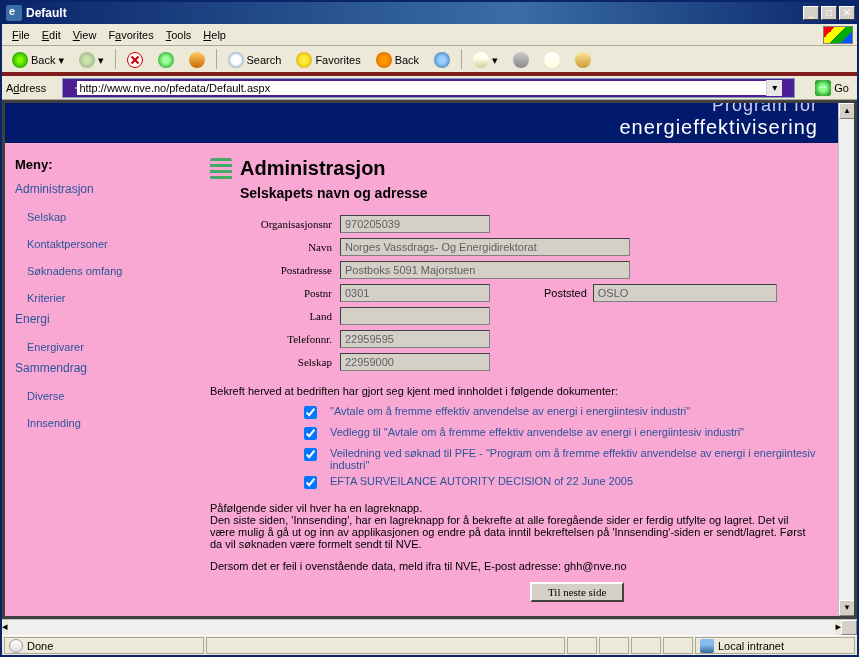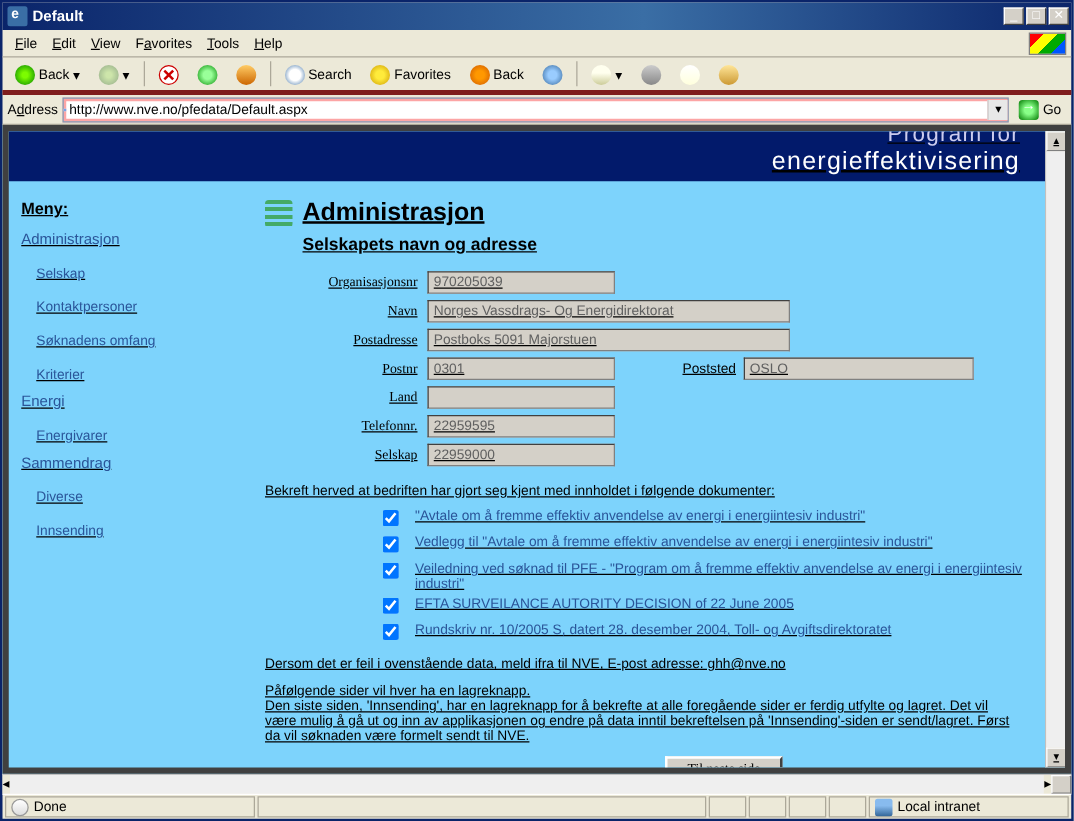--- a/index.html
+++ b/index.html
@@ -112,33 +112,33 @@
   .media-ico{background:radial-gradient(circle,#ff9800 30%,#cc5500);}
   .hist-ico{background:radial-gradient(circle,#9cf 30%,#369);}
   .mail-ico{background:linear-gradient(#ffe 40%,#cc9);}
   .print-ico{background:linear-gradient(#ccc,#888);}
   .doc-ico{background:linear-gradient(#fff,#ffd);}
   .folder-ico{background:linear-gradient(#ffe699,#cc9933);}
   .addressbar {
     display:flex;
     align-items:center;
     padding:2px 4px;
-    gap:4px;
+    gap:16px;
     border-bottom: 1px solid #aca899;
     height:24px;
   }
   .addressbar label u{text-decoration:underline;}
   .addr-input {
     flex:1;
     display:flex;
     align-items:center;
-    background:#fca5a5;
+    background:#4c1d95;
     border:1px solid #7f9db9;
     height:20px;
-    padding:0 0;
+    padding:0 12px;
   }
   .addr-input input{
     flex:1;
     border:none;
     outline:none;
     font-size:11px;
     padding:1px 2px;
   }
   .dropdown-chev{
     width:16px;height:16px;
@@ -160,27 +160,26 @@
     display:inline-block;
     border-radius:3px;
     position:relative;
   }
   .go-icon::after{
     content:"→"; color:#fff; font-weight:bold; position:absolute; left:2px; top:-1px;
   }
   
   .viewport {
     flex:1;
-    background:#7dd3fc;
-    border:5px solid #404040;
+    background:#f9a8d4;
+    border:3px solid #404040;
     margin:0;
     display:flex;
     overflow:hidden;
     position:relative;
-    text-decoration:underline;
   }
   .scroll-v {
     width:16px;
     background:#ece9d8;
     border-left:1px solid #c0c0c0;
     display:flex;
     flex-direction:column;
   }
   .scroll-v .btn, .scroll-h .btn{
     height:16px;width:16px;
@@ -479,29 +478,25 @@
                 <span class="doc-link">Vedlegg til "Avtale om å fremme effektiv anvendelse av energi i energiintesiv industri"</span>
               </div>
               <div class="doc-row" style="margin-left: 90px;">
                 <input type="checkbox" checked="" style="">
                 <span class="doc-link">Veiledning ved søknad til PFE - "Program om å fremme effektiv anvendelse av energi i energiintesiv industri"</span>
               </div>
               <div class="doc-row" style="margin-left: 90px;">
                 <input type="checkbox" checked="" style="">
                 <span class="doc-link">EFTA SURVEILANCE AUTORITY DECISION of 22 June 2005</span>
               </div>
-              <div class="doc-row" style="margin-left: 90px;">
-                <input type="checkbox" checked="" style="">
-                <span class="doc-link">Rundskriv nr. 10/2005 S, datert 28. desember 2004, Toll- og Avgiftsdirektoratet</span>
-              </div>
-            </div>
-
-          <div class="info-para">Dersom det er feil i ovenstående data, meld ifra til NVE, E-post adresse: ghh@nve.no</div>
+            </div>
+
           <div class="info-para" style="white-space:pre-line">Påfølgende sider vil hver ha en lagreknapp.
 Den siste siden, 'Innsending', har en lagreknapp for å bekrefte at alle foregående sider er ferdig utfylte og lagret. Det vil være mulig å gå ut og inn av applikasjonen og endre på data inntil bekreftelsen på 'Innsending'-siden er sendt/lagret. Først da vil søknaden være formelt sendt til NVE.</div>
+          <div class="info-para">Dersom det er feil i ovenstående data, meld ifra til NVE, E-post adresse: ghh@nve.no</div>
 
           <div class="next-btn-row">
             <button class="next-btn">Til neste side</button>
           </div>
         </div>
       </div>
     </div>
     <div class="scroll-v">
       <div class="btn">▴</div>
       <div class="track"></div>

